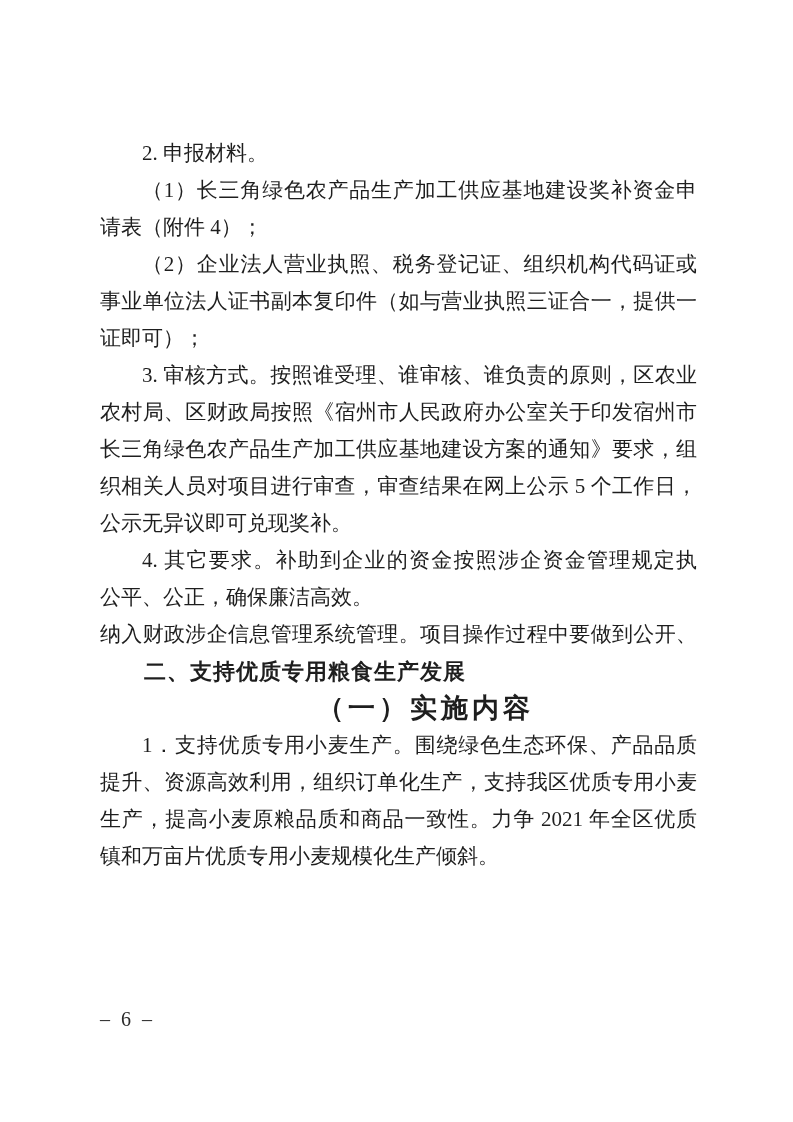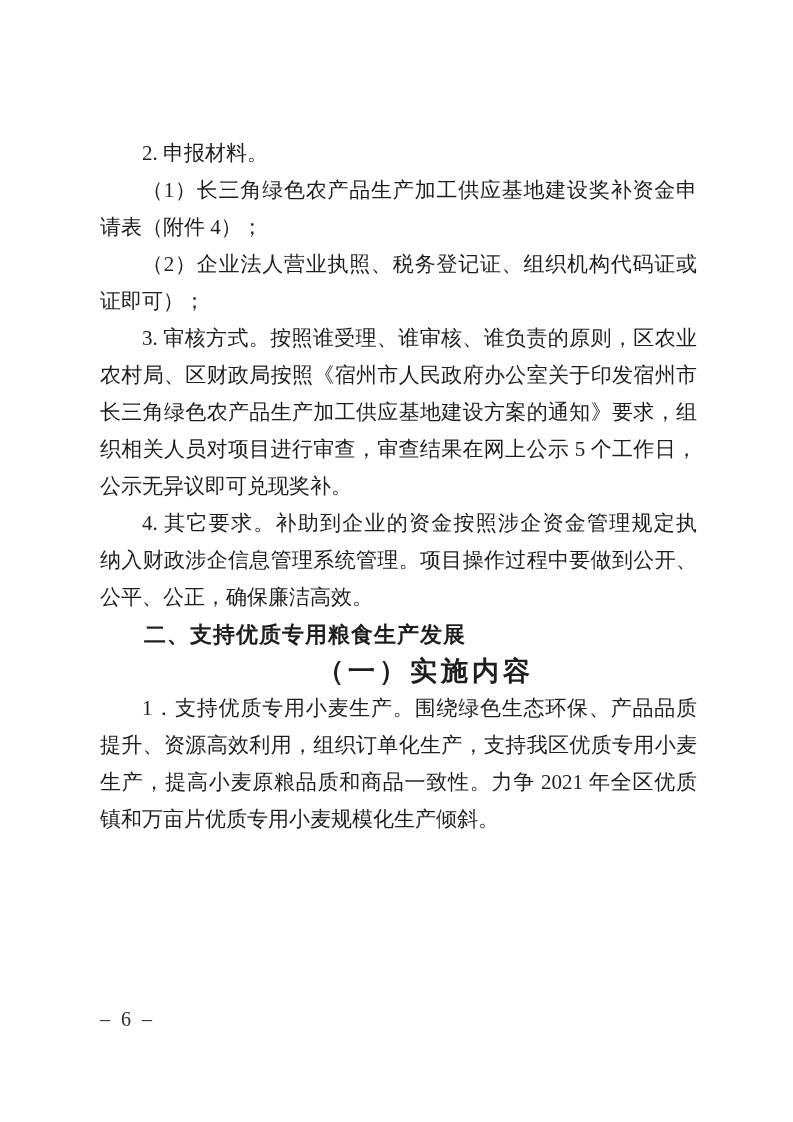--- a/index.html
+++ b/index.html
@@ -61,29 +61,30 @@
 </style>
 </head>
 <body>
 
 <div class="page">
   <div class="content">
       <div class="line indent">2. 申报材料。</div>
       <div class="line indent fill">（1）长三角绿色农产品生产加工供应基地建设奖补资金申</div>
       <div class="line">请表（附件 4）；</div>
       <div class="line indent fill">（2）企业法人营业执照、税务登记证、组织机构代码证或</div>
+      <div class="line fill">事业单位法人证书副本复印件（如与营业执照三证合一，提供一</div>
       <div class="line">证即可）；</div>
       <div class="line indent fill">3. 审核方式。按照谁受理、谁审核、谁负责的原则，区农业</div>
       <div class="line fill">农村局、区财政局按照《宿州市人民政府办公室关于印发宿州市</div>
       <div class="line fill">长三角绿色农产品生产加工供应基地建设方案的通知》要求，组</div>
       <div class="line fill">织相关人员对项目进行审查，审查结果在网上公示 5 个工作日，</div>
       <div class="line">公示无异议即可兑现奖补。</div>
       <div class="line indent fill">4. 其它要求。补助到企业的资金按照涉企资金管理规定执行，</div>
+      <div class="line">公平、公正，确保廉洁高效。</div>
       <div class="line fill">纳入财政涉企信息管理系统管理。项目操作过程中要做到公开、</div>
-      <div class="line">公平、公正，确保廉洁高效。</div>
       <div class="line indent heading">二、支持优质专用粮食生产发展</div>
       <div class="line indent subheading">（一）实施内容</div>
       <div class="line indent fill">1．支持优质专用小麦生产。围绕绿色生态环保、产品品质</div>
       <div class="line fill">提升、资源高效利用，组织订单化生产，支持我区优质专用小麦</div>
       <div class="line fill">生产，提高小麦原粮品质和商品一致性。力争 2021 年全区优质</div>
       <div class="line">镇和万亩片优质专用小麦规模化生产倾斜。</div>
     </div>
   <div class="footer">– 6 –</div>
 </div>
 

